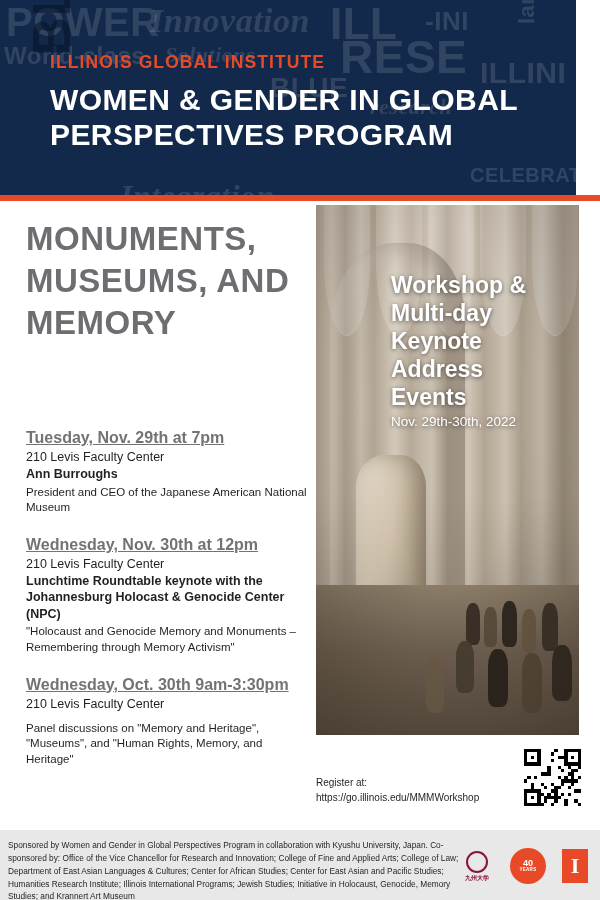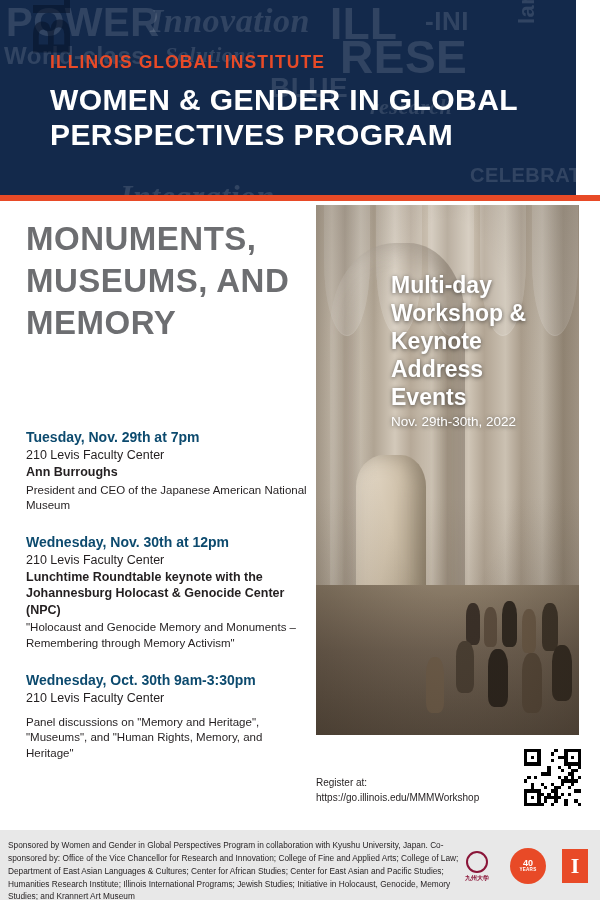--- a/index.html
+++ b/index.html
@@ -101,24 +101,25 @@
 
   .events {
     position: absolute;
     left: 26px;
     top: 228px;
     width: 282px;
     color: #231F20;
   }
   .event { margin-bottom: 20px; }
   .ev-when {
-    font-size: 14px;
+    font-size: 16px;
     font-weight: bold;
-    color: #0c4a6e;
+    color: #737373;
     margin-bottom: 3px;
+    text-decoration: underline;
   }
   .ev-place {
     font-size: 12.5px;
     color: #231F20;
     margin-bottom: 2px;
   }
   .ev-speaker {
     font-size: 12.5px;
     font-weight: bold;
     color: #231F20;
@@ -324,20 +325,21 @@
 
   <div class="header">
     <div class="header-bg">
       <span class="hw" style="left:6px; top:2px; font-size:40px;">POWER</span>
       <span class="hw italic" style="left:150px; top:4px; font-size:34px;">Innovation</span>
       <span class="hw" style="left:330px; top:2px; font-size:44px;">ILL</span>
       <span class="hw" style="left:425px; top:8px; font-size:26px;">-INI</span>
       <span class="hw" style="left:4px; top:44px; font-size:24px;">World-class</span>
       <span class="hw italic" style="left:165px; top:44px; font-size:22px;">Solutions</span>
       <span class="hw" style="left:340px; top:34px; font-size:46px;">RESE</span>
+      <span class="hw" style="left:480px; top:58px; font-size:30px;">ILLINI</span>
       <span class="hw vert" style="left:578px; top:4px; font-size:30px;">Inclusion</span>
       <span class="hw italic" style="left:120px; top:140px; font-size:32px;margin-top:40px;">Integration</span>
       <span class="hw" style="left:470px; top:165px; font-size:20px;">CELEBRATION</span>
       <span class="hw vert dark" style="left:24px; top:56px; font-size:54px;">BLUE</span>
       <span class="hw vert" style="left:516px; top:24px; font-size:22px;">language</span>
       <span class="hw" style="left:270px; top:74px; font-size:28px;">BLUE</span>
       <span class="hw italic" style="left:370px; top:96px; font-size:22px;">research</span>
     </div>
     <div class="header-text">
       <div class="igi">ILLINOIS GLOBAL INSTITUTE</div>
@@ -386,22 +388,22 @@
       <div class="crowd" style="left:186px; top:396px; width:15px; height:46px; background:#2f2820;"></div>
       <div class="crowd" style="left:206px; top:404px; width:14px; height:44px; background:#6b5a47;"></div>
       <div class="crowd" style="left:226px; top:398px; width:16px; height:48px; background:#3d3429;"></div>
       <div class="crowd" style="left:140px; top:436px; width:18px; height:52px; background:#4a3f33;"></div>
       <div class="crowd" style="left:172px; top:444px; width:20px; height:58px; background:#2b241d;"></div>
       <div class="crowd" style="left:206px; top:448px; width:20px; height:60px; background:#57493a;"></div>
       <div class="crowd" style="left:236px; top:440px; width:20px; height:56px; background:#332b22;"></div>
       <div class="crowd" style="left:110px; top:452px; width:18px; height:56px; background:#6d5c49;"></div>
       <div class="photo-vignette"></div>
       <div class="photo-text">
+        <div class="photo-line">Workshop &amp;</div>
         <div class="photo-line">Multi-day</div>
-        <div class="photo-line">Workshop &amp;</div>
         <div class="photo-line">Keynote Address</div>
         <div class="photo-line">Events</div>
         <div class="photo-dates">Nov. 29th-30th, 2022</div>
       </div>
     </div>
 
     <div class="register">
       <div>Register at:</div>
       <div class="reg-url">https://go.illinois.edu/MMMWorkshop</div>
     </div>

